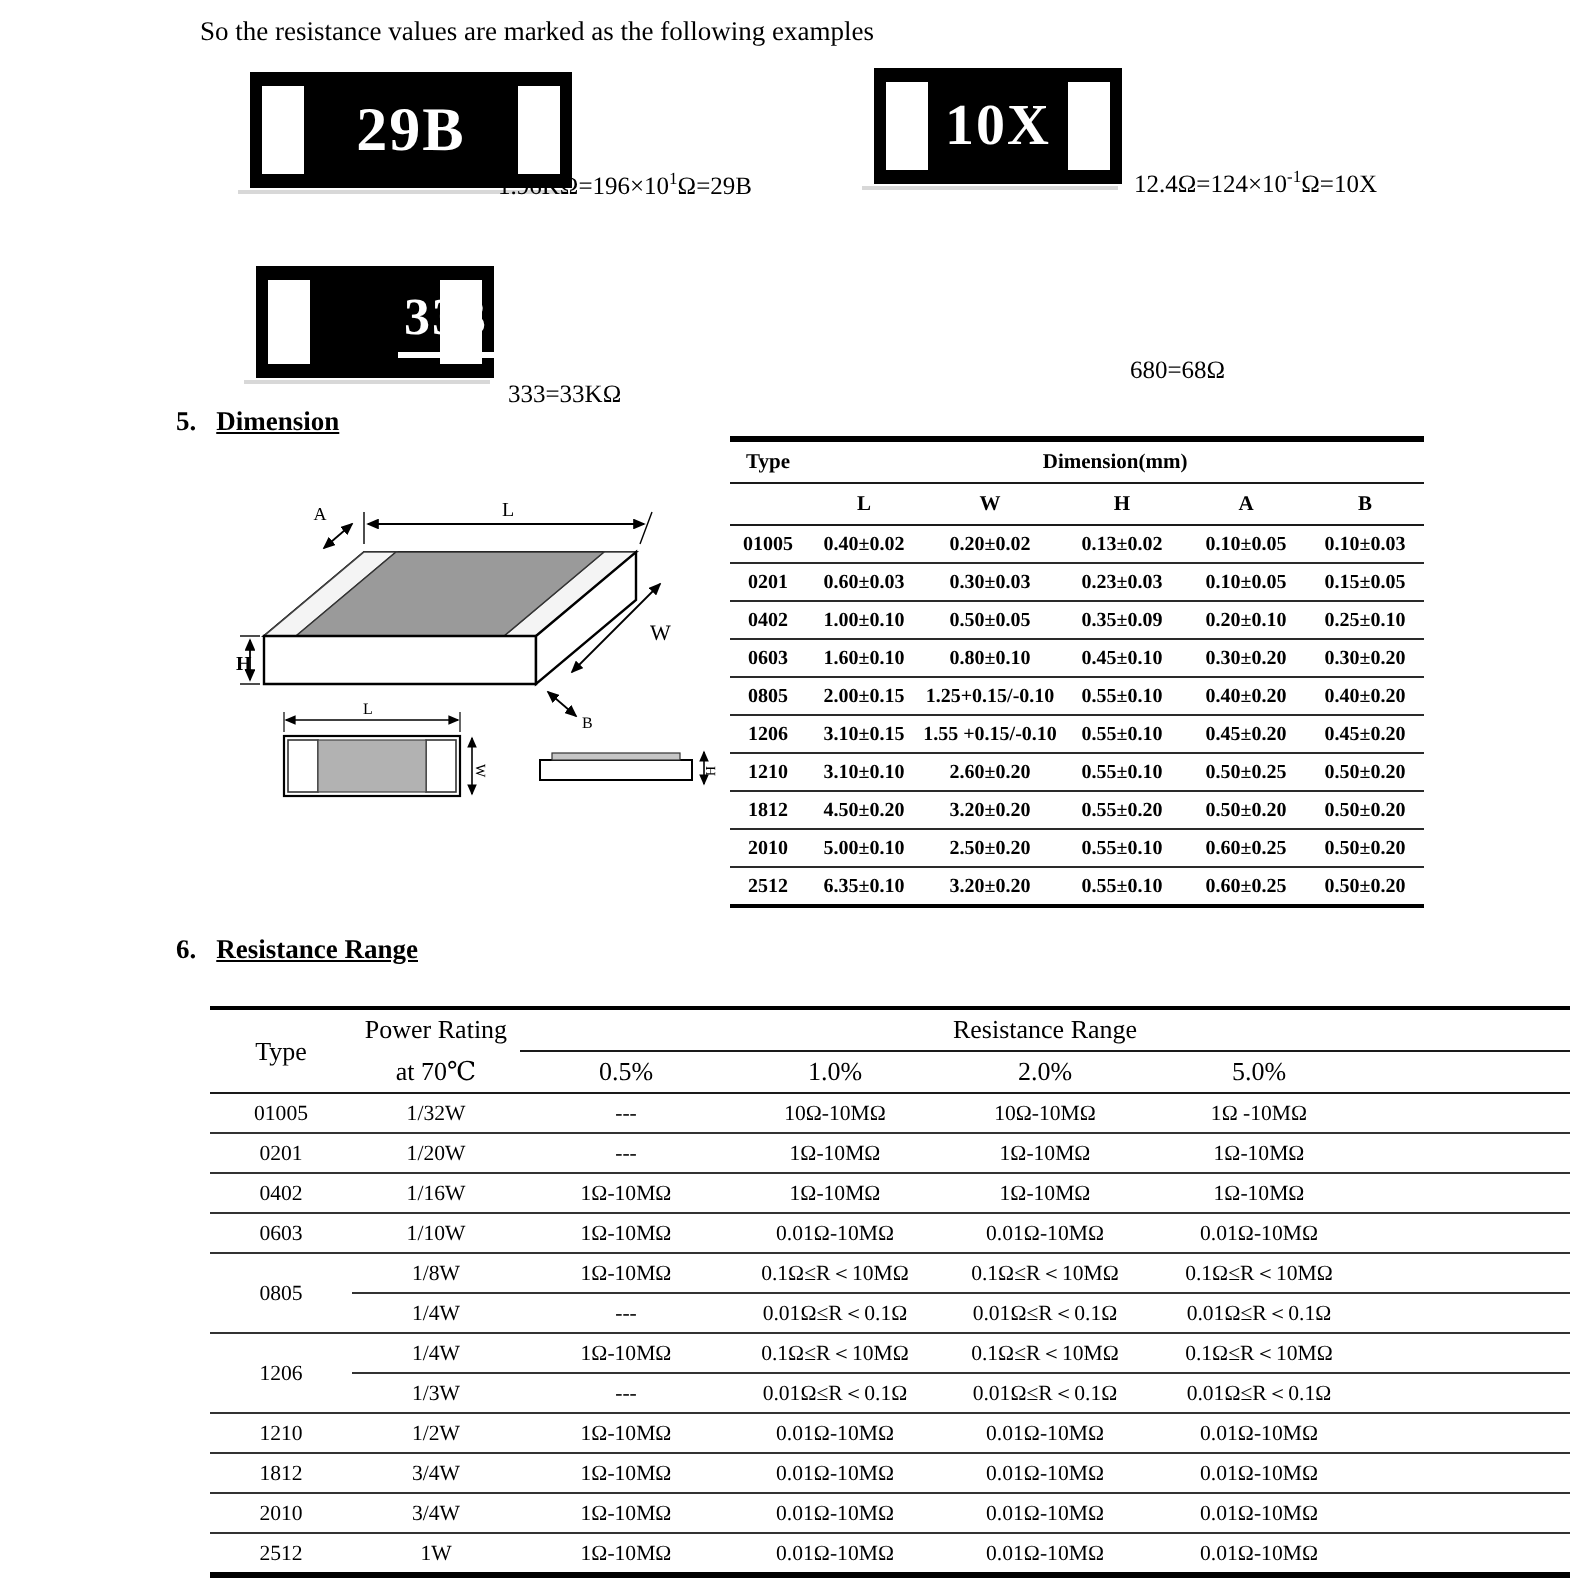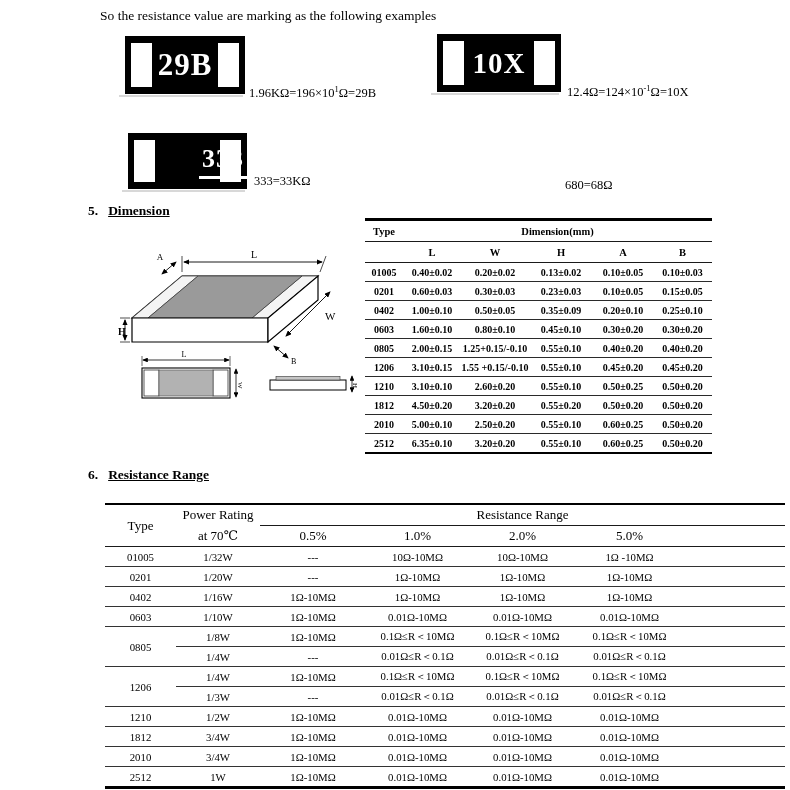--- a/index.html
+++ b/index.html
@@ -9,29 +9,29 @@
   .intro{left:100px;top:8px;font-size:13.5px;white-space:nowrap;}
   .note7{left:88px;top:111px;width:700px;font-size:11.6px;letter-spacing:-0.12px;white-space:nowrap;overflow:hidden;}
 
   
   .chip{position:absolute;background:#000;}
   .chip::after{content:'';position:absolute;left:-6px;right:2px;bottom:-3px;height:2px;background:#d8d8d8;}
   .chip .cap{position:absolute;top:7px;bottom:7px;width:21px;background:#fff;}
   .cap-left{left:6px;} .cap-right{right:6px;}
   .chip .marking{position:absolute;left:0;top:0;right:0;bottom:0;display:flex;align-items:center;justify-content:center;
                  color:#fff;font-weight:bold;letter-spacing:1px;}
-  .chip-1{left:125px;top:36px;width:120px;height:58px;} .chip-1 .marking{font-size:31px;}
+  .chip-1{left:125px;top:36px;width:120px;height:58px;padding-left:41px;} .chip-1 .marking{font-size:31px;}
   .chip-2{left:437px;top:34px;width:124px;height:58px;} .chip-2 .marking{font-size:29px;}
   .chip-3{left:128px;top:133px;width:119px;height:56px;} .chip-3 .marking{font-size:26px;justify-content:flex-end;}
   .chip-4{left:442px;top:134px;width:114px;height:54px;} .chip-4 .marking{font-size:25px;}
   .underlined .marking span{border-bottom:3px solid #fff;padding:0 3px 2px 3px;}
   .formula{position:absolute;font-size:12.5px;white-space:nowrap;}
   .formula sup{font-size:8.5px;}
   .formula-1{left:249px;top:84px;} .formula-2{left:567px;top:83px;}
-  .formula-3{left:254px;top:172px;} .formula-4{left:565px;top:176px;}
+  .formula-3{left:254px;top:188px;} .formula-4{left:565px;top:176px;}
 
   
   .section-heading{position:absolute;font-weight:bold;font-size:13.5px;white-space:nowrap;}
   .h5{left:88px;top:203px;} .h6{left:88px;top:467px;}
   .sec-num{margin-right:10px;}
   .sec-title{text-decoration:underline;}
 
   
   .diagram{left:118px;top:246px;}
 
@@ -53,21 +53,21 @@
   .res-table td{font-size:10.8px;height:19px;}
   .res-table .bb{border-bottom:1.2px solid #1a1a1a;}
   .res-table tbody td{border-bottom:1px solid #333;}
   .res-table tbody tr:last-child td{border-bottom:none;}
 </style>
 </head>
 <body>
 
 <div id="page">
 
-  <div class="abs intro">So the resistance value are marking as the following examples</div>
+  <div class="abs intro">So the resistance values are marked as the following examples</div>
 
   <div class="chip chip-1">
     <div class="cap cap-left"></div>
     <div class="cap cap-right"></div>
     <div class="marking">
         <span>29B</span>
       </div>
   </div>
   <div class="formula formula-1"><span>1.96KΩ=196×10</span><sup>1</sup><span>Ω=29B</span></div>
 

